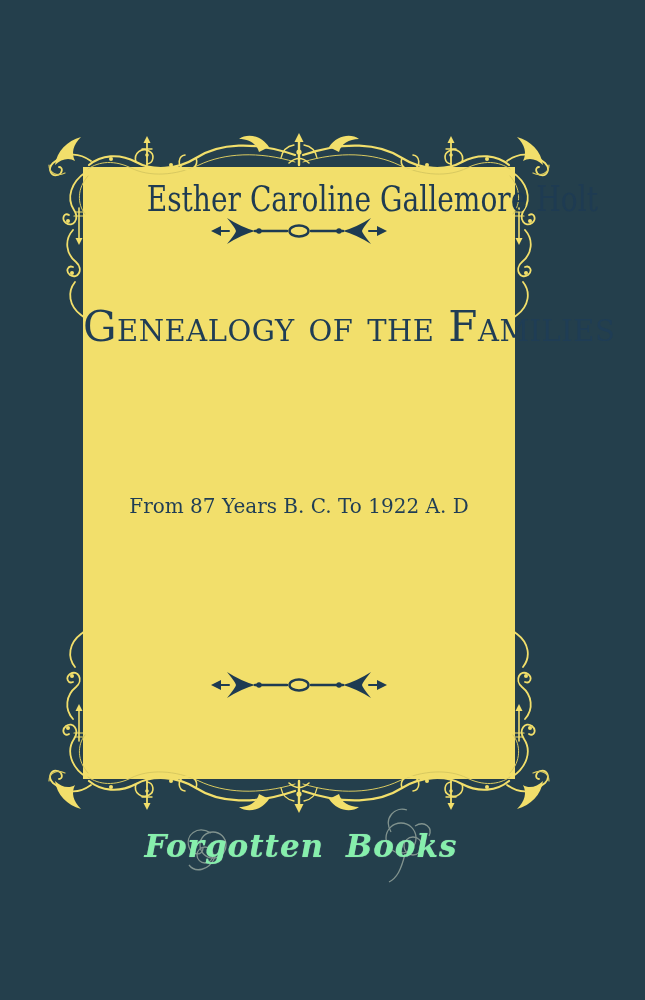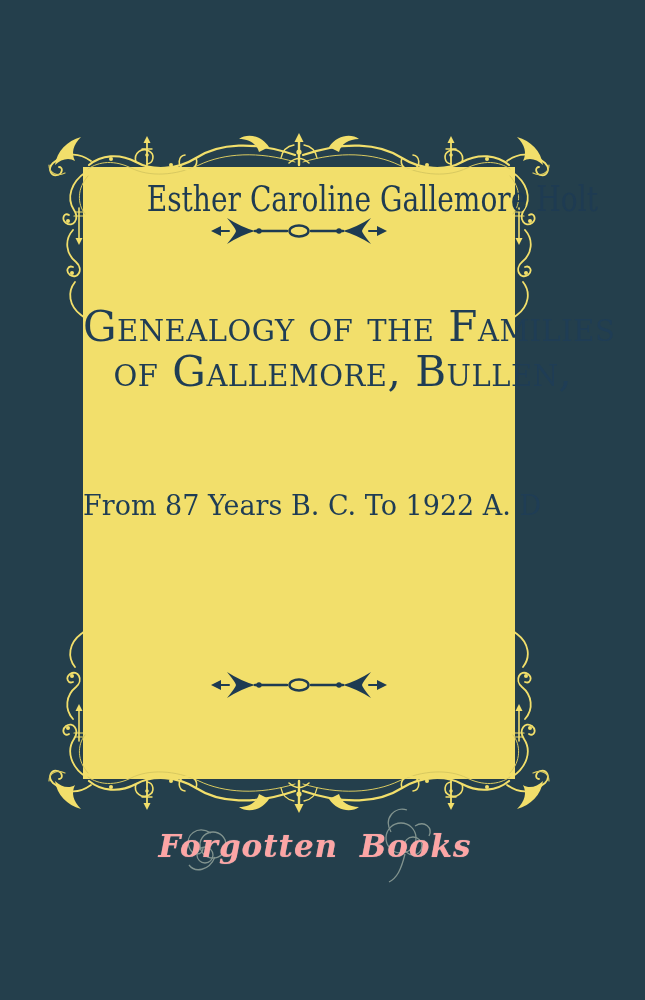--- a/index.html
+++ b/index.html
@@ -20,26 +20,26 @@
   }
   .author-name .squeeze{display:inline-block;transform:scaleX(.78);transform-origin:50% 50%;}
   .book-title{
     position:absolute;left:83px;top:304px;width:520px;text-align:center;
     font-variant:small-caps;font-size:42px;line-height:45px;
     color:#1F3D55;letter-spacing:.5px;
   }
   .book-title .tline{white-space:nowrap;}
   .subtitle{
     position:absolute;left:83px;top:487px;width:432px;text-align:center;
-    font-size:27px;line-height:38px;color:#1F3D55;white-space:nowrap;
+    font-size:20px;line-height:38px;color:#1F3D55;white-space:nowrap;
   }
   .logo-text{
-    position:absolute;left:14px;top:826px;width:602px;text-align:center;
+    position:absolute;left:0;top:826px;width:602px;text-align:center;
     font-style:italic;font-weight:bold;font-size:31px;line-height:40px;
-    color:#fca5a5;letter-spacing:1px;word-spacing:10px;white-space:nowrap;
+    color:#86efac;letter-spacing:1px;word-spacing:10px;white-space:nowrap;
     text-shadow:0 0 1px rgba(255,255,255,.4);
   }
 </style>
 </head>
 <body>
 
 <div class="stage">
 
   <div class="panel"></div>
 
@@ -144,21 +144,20 @@
     </g>
   </svg>
 
   <div class="textlayer">
     <div class="author-name">
       <span class="squeeze">Esther Caroline Gallemore Holt</span>
     </div>
 
     <div class="book-title">
       <div class="tline">Genealogy of the Families</div>
-      <div class="tline">of Gallemore, Bullen,</div>
     </div>
 
     <div class="subtitle">From 87 Years B. C. To 1922 A. D</div>
 
     <div class="logo-text">Forgotten Books</div>
   </div>
 
 </div>
 
 </body></html>

